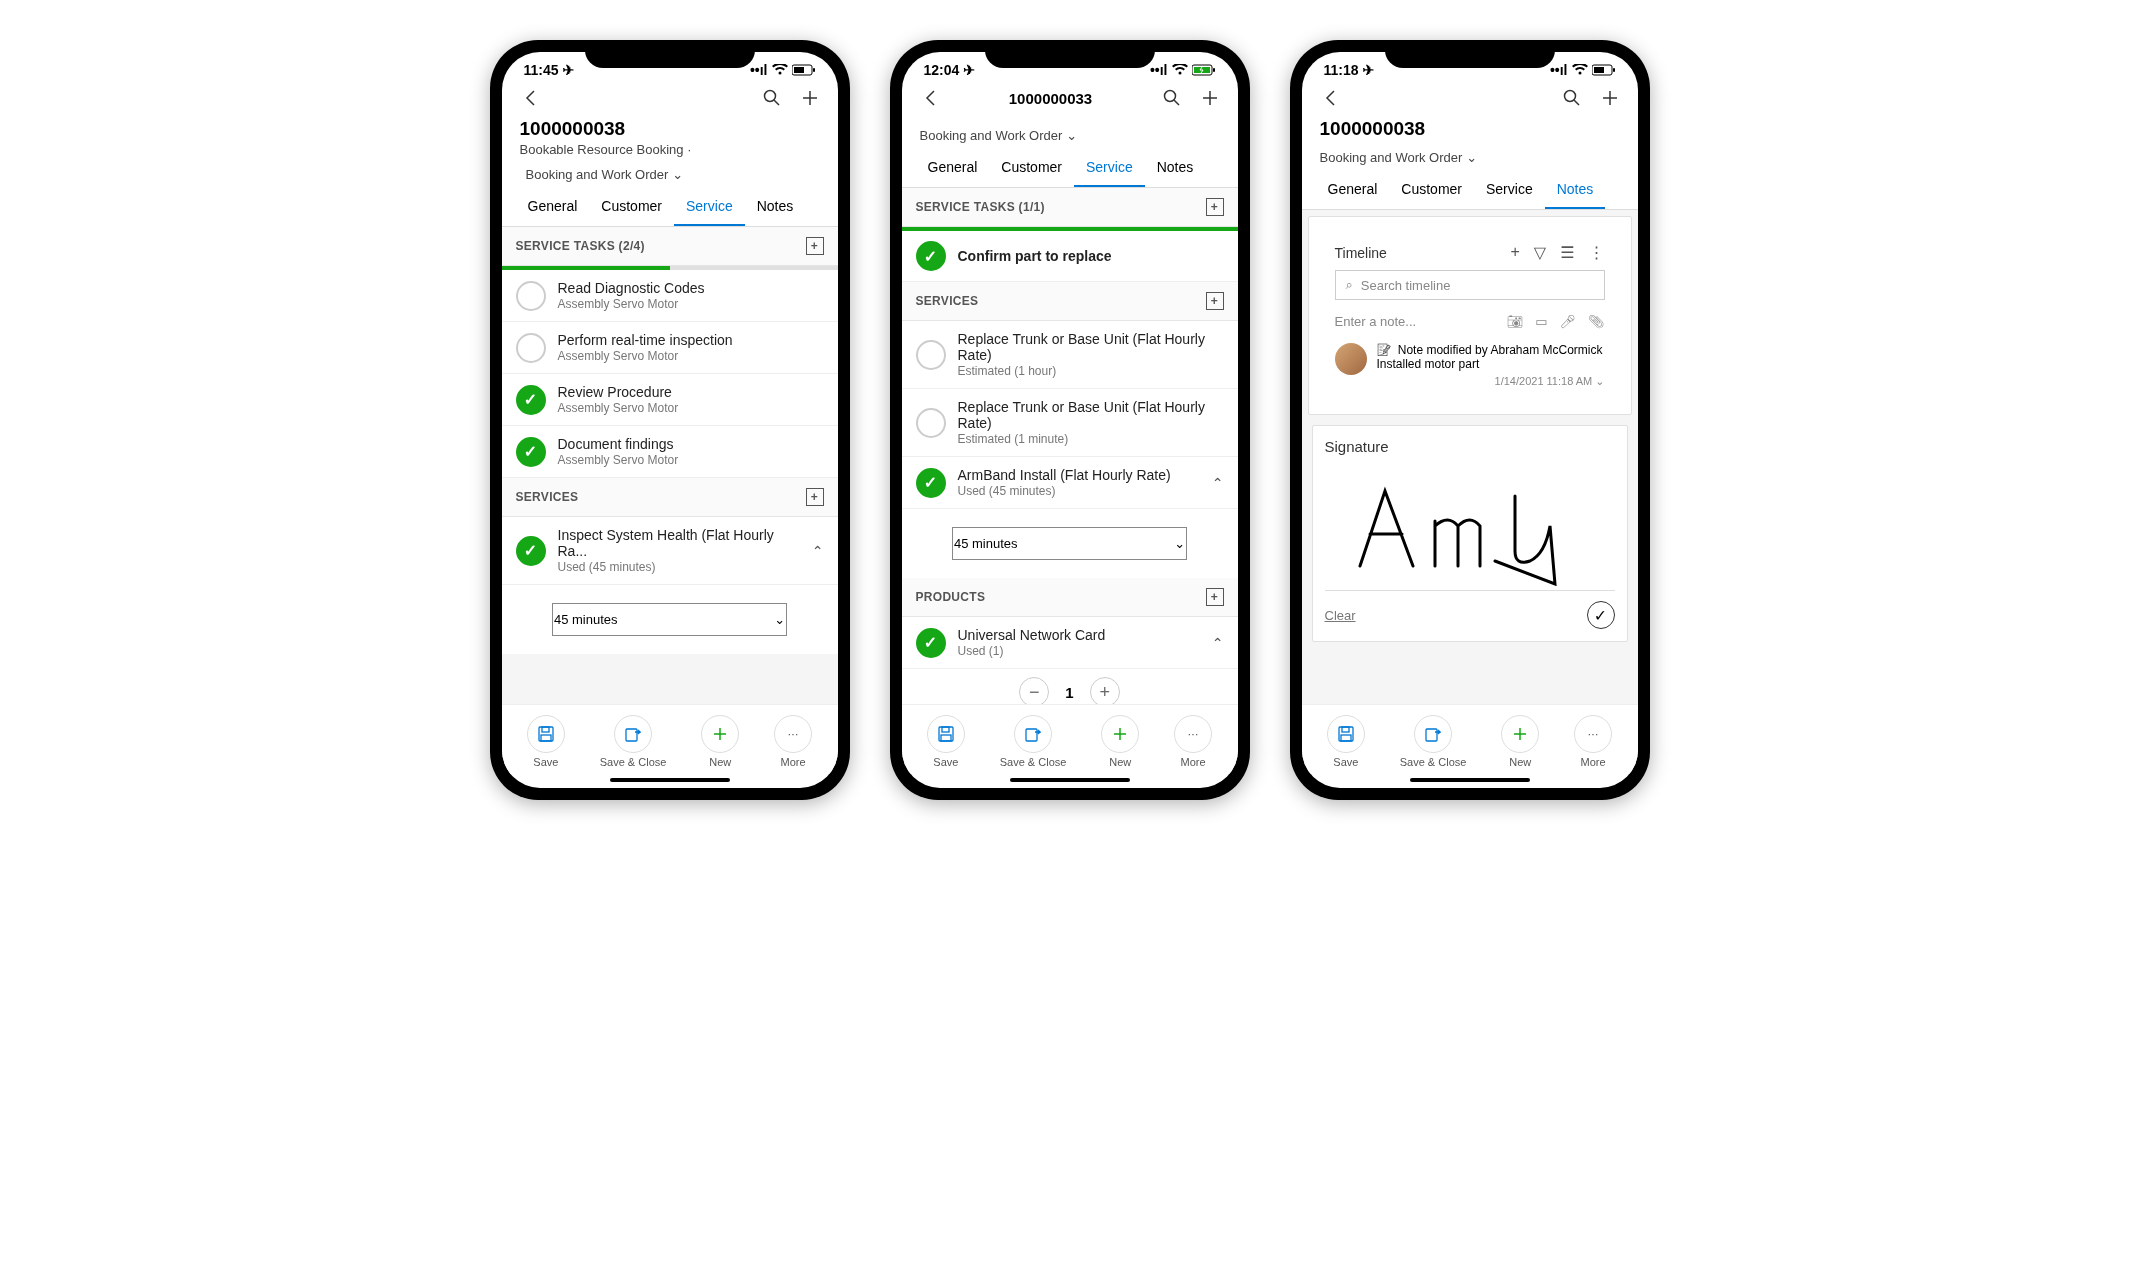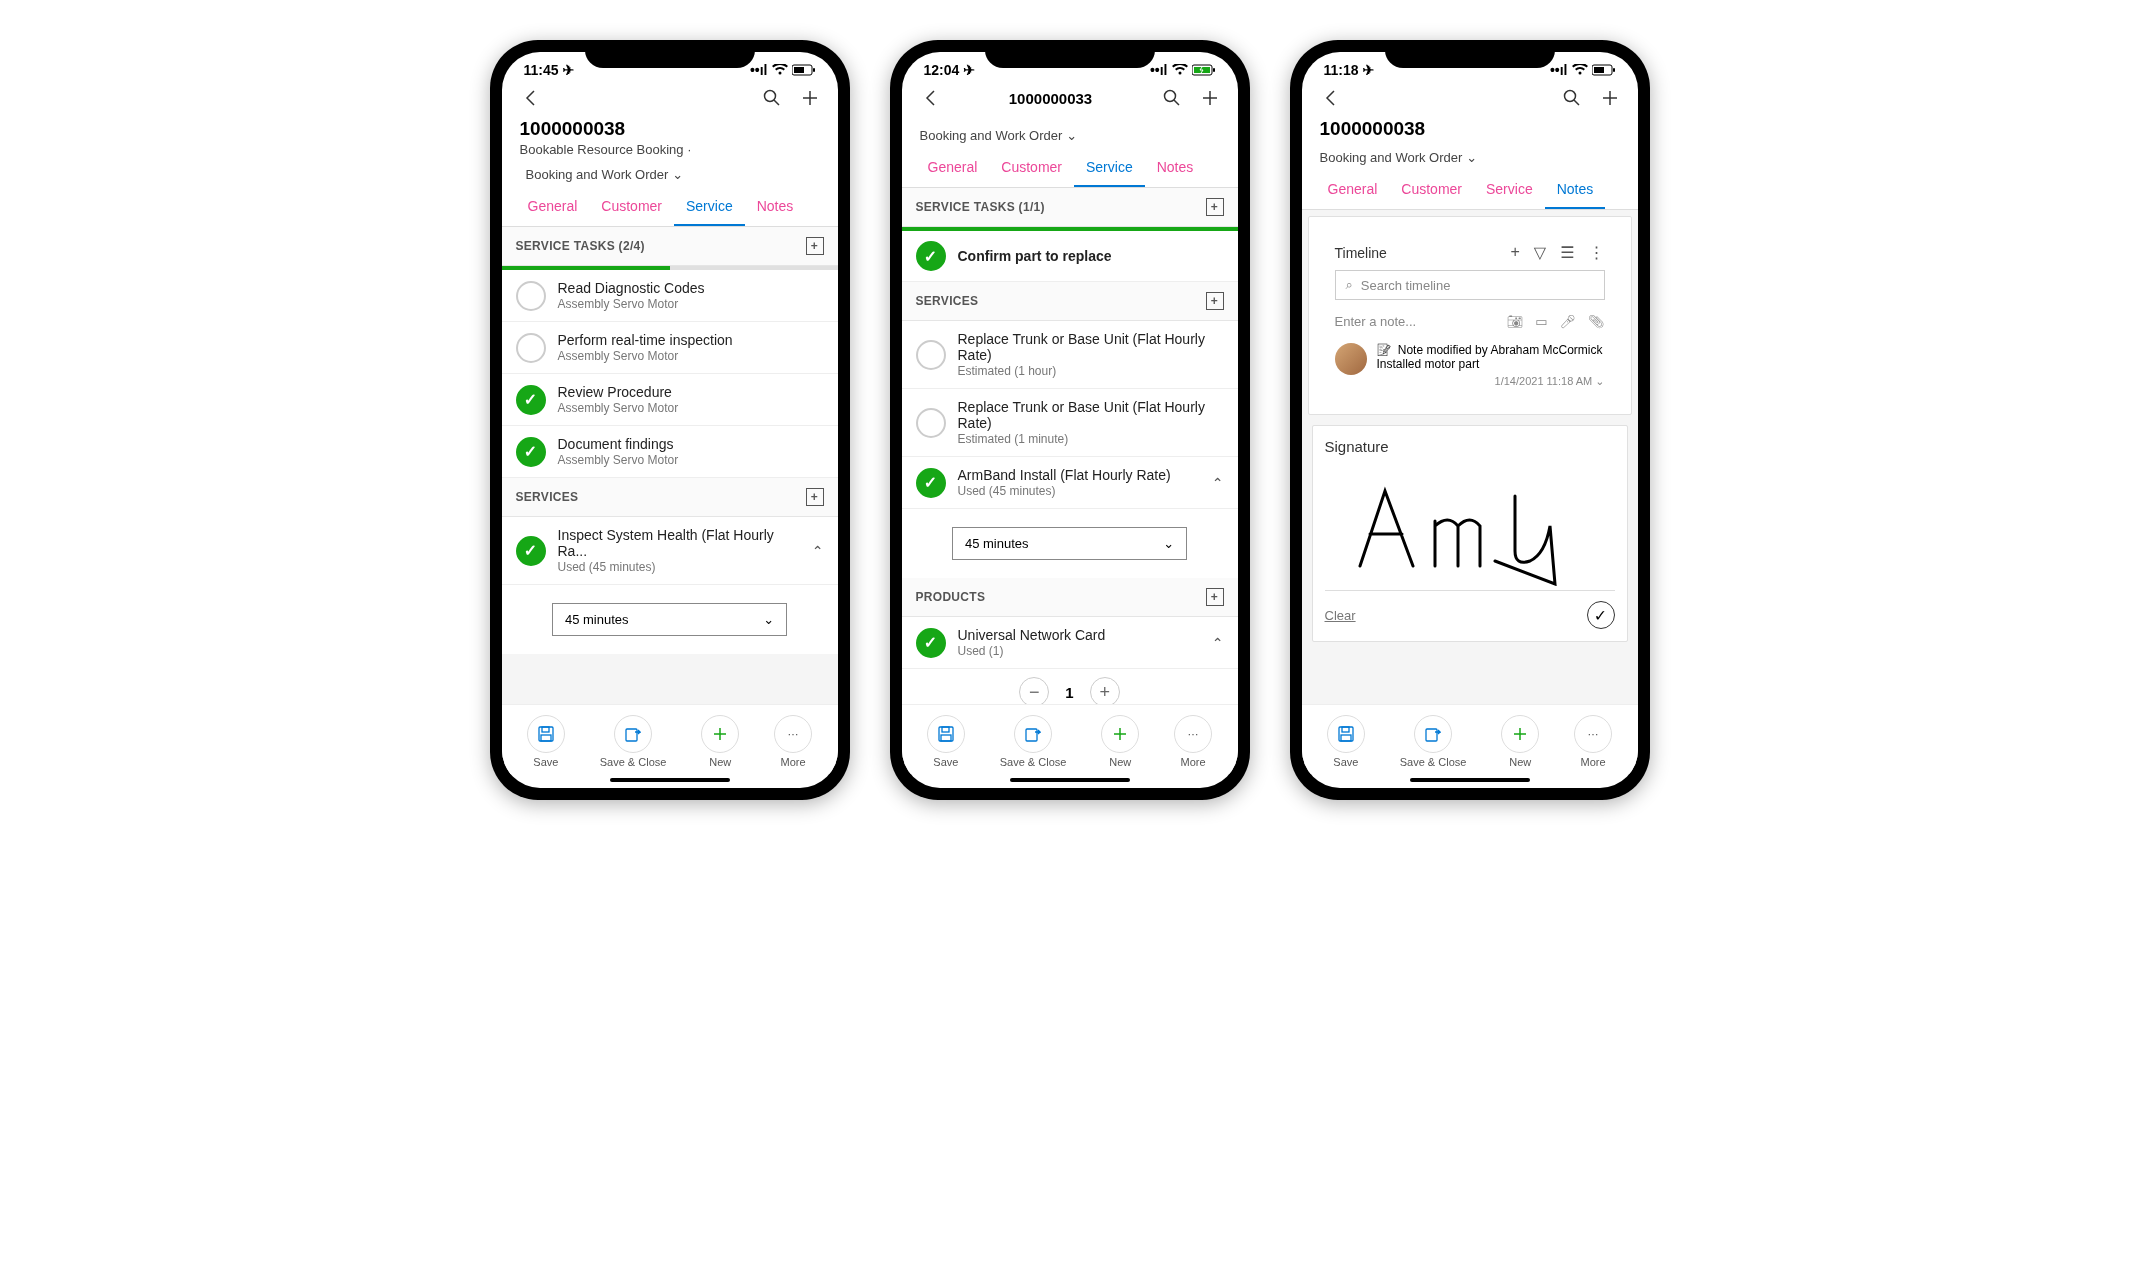--- a/index.html
+++ b/index.html
@@ -12,35 +12,35 @@
 .status-right { display: flex; align-items: center; gap: 4px; }
 .header { display: flex; align-items: center; justify-content: space-between; padding: 8px 18px; }
 .header-title { font-size: 15px; font-weight: 600; flex: 1; text-align: center; }
 .header-icons { display: flex; gap: 18px; }
 .icon { width: 20px; height: 20px; display: inline-flex; align-items: center; justify-content: center; }
 .title-block { padding: 2px 18px 6px; }
 .page-title { font-size: 19px; font-weight: 700; }
 .subtitle { font-size: 13px; color: #444; margin-top: 2px; }
 .breadcrumb { font-size: 13px; color: #444; display: flex; align-items: center; gap: 4px; margin-top: 10px; padding-left: 6px; }
 .tabs { display: flex; border-bottom: 1px solid #ddd; padding: 0 14px; }
-.tab { padding: 10px 12px; font-size: 14px; color: #ec4899; cursor: pointer; }
+.tab { padding: 10px 12px; font-size: 14px; color: #000000; cursor: pointer; }
 .tab.active { color: #0078d4; border-bottom: 2.5px solid #0078d4; font-weight: 500; }
 .content { flex: 1; overflow-y: auto; background: #f5f5f5; }
 .section-header { background: #fafafa; padding: 10px 14px; display: flex; justify-content: space-between; align-items: center; border-bottom: 1px solid #e5e5e5; font-size: 12px; font-weight: 600; letter-spacing: 0.3px; color: #555; }
 .progress-bar { height: 4px; background: #e0e0e0; }
 .progress-fill { height: 100%; background: #16a716; }
 .list-item { background: #fff; padding: 10px 14px; display: flex; align-items: center; gap: 12px; border-bottom: 1px solid #eee; }
 .circle { width: 30px; height: 30px; border-radius: 50%; border: 2px solid #ccc; flex-shrink: 0; }
 .circle.checked { background: #16a716; border-color: #16a716; display: flex; align-items: center; justify-content: center; }
 .checkmark { color: #fff; font-size: 16px; font-weight: bold; }
 .item-text { flex: 1; }
 .item-title { font-size: 14px; font-weight: 500; color: #222; }
 .item-sub { font-size: 12px; color: #777; margin-top: 1px; }
 .chevron { color: #555; font-size: 14px; }
-.dropdown { margin: 10px auto; width: 70%; padding: 8px 12px; border: 1px solid #888; font-size: 13px; display: flex; justify-content: space-between; align-items: center; background: #fff; }
+.dropdown { margin: 10px auto; width: 70%; padding: 8px 1px; border: 1px solid #888; font-size: 13px; display: flex; justify-content: space-between; align-items: center; background: #fff; }
 .qty-row { display: flex; align-items: center; justify-content: center; gap: 16px; padding: 8px; background: #fff; }
 .qty-btn { width: 30px; height: 30px; border-radius: 50%; border: 1px solid #ccc; display: flex; align-items: center; justify-content: center; font-size: 18px; color: #666; }
 .qty-val { font-size: 15px; font-weight: 600; }
 .bottom-bar { display: flex; justify-content: space-around; padding: 10px 8px 6px; border-top: 1px solid #eee; background: #fff; }
 .bottom-btn { display: flex; flex-direction: column; align-items: center; gap: 3px; font-size: 11px; color: #555; }
 .bottom-circle { width: 38px; height: 38px; border-radius: 50%; border: 1px solid #ddd; display: flex; align-items: center; justify-content: center; color: #555; }
 .home-ind { height: 4px; width: 120px; background: #000; border-radius: 4px; margin: 4px auto 6px; }
 .timeline-block { background: #fff; margin: 6px; border: 1px solid #e0e0e0; border-radius: 2px; padding: 26px; }
 .timeline-header { display: flex; justify-content: space-between; align-items: center; margin-bottom: 8px; }
 .timeline-title { font-size: 14px; color: #333; }

